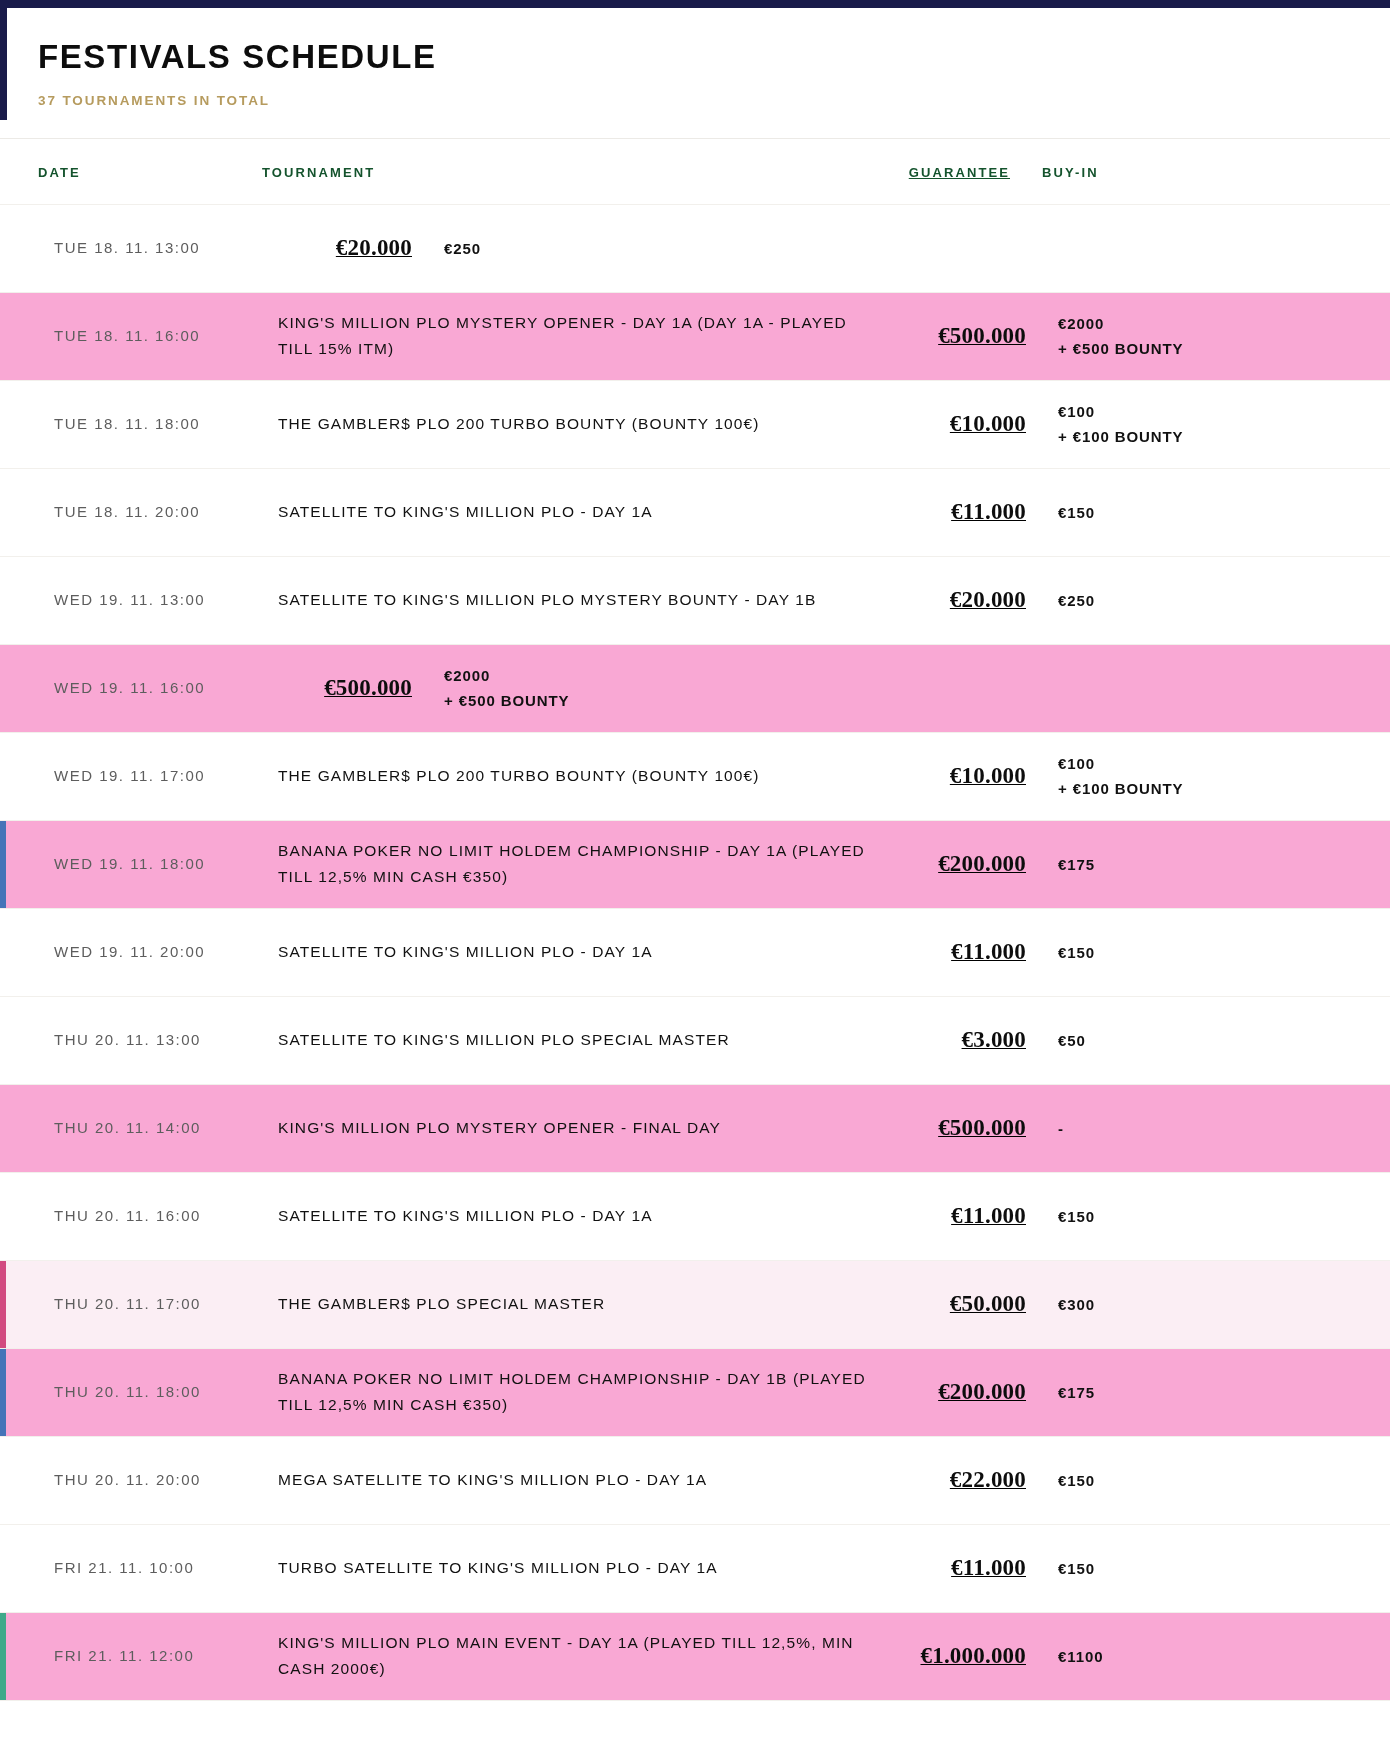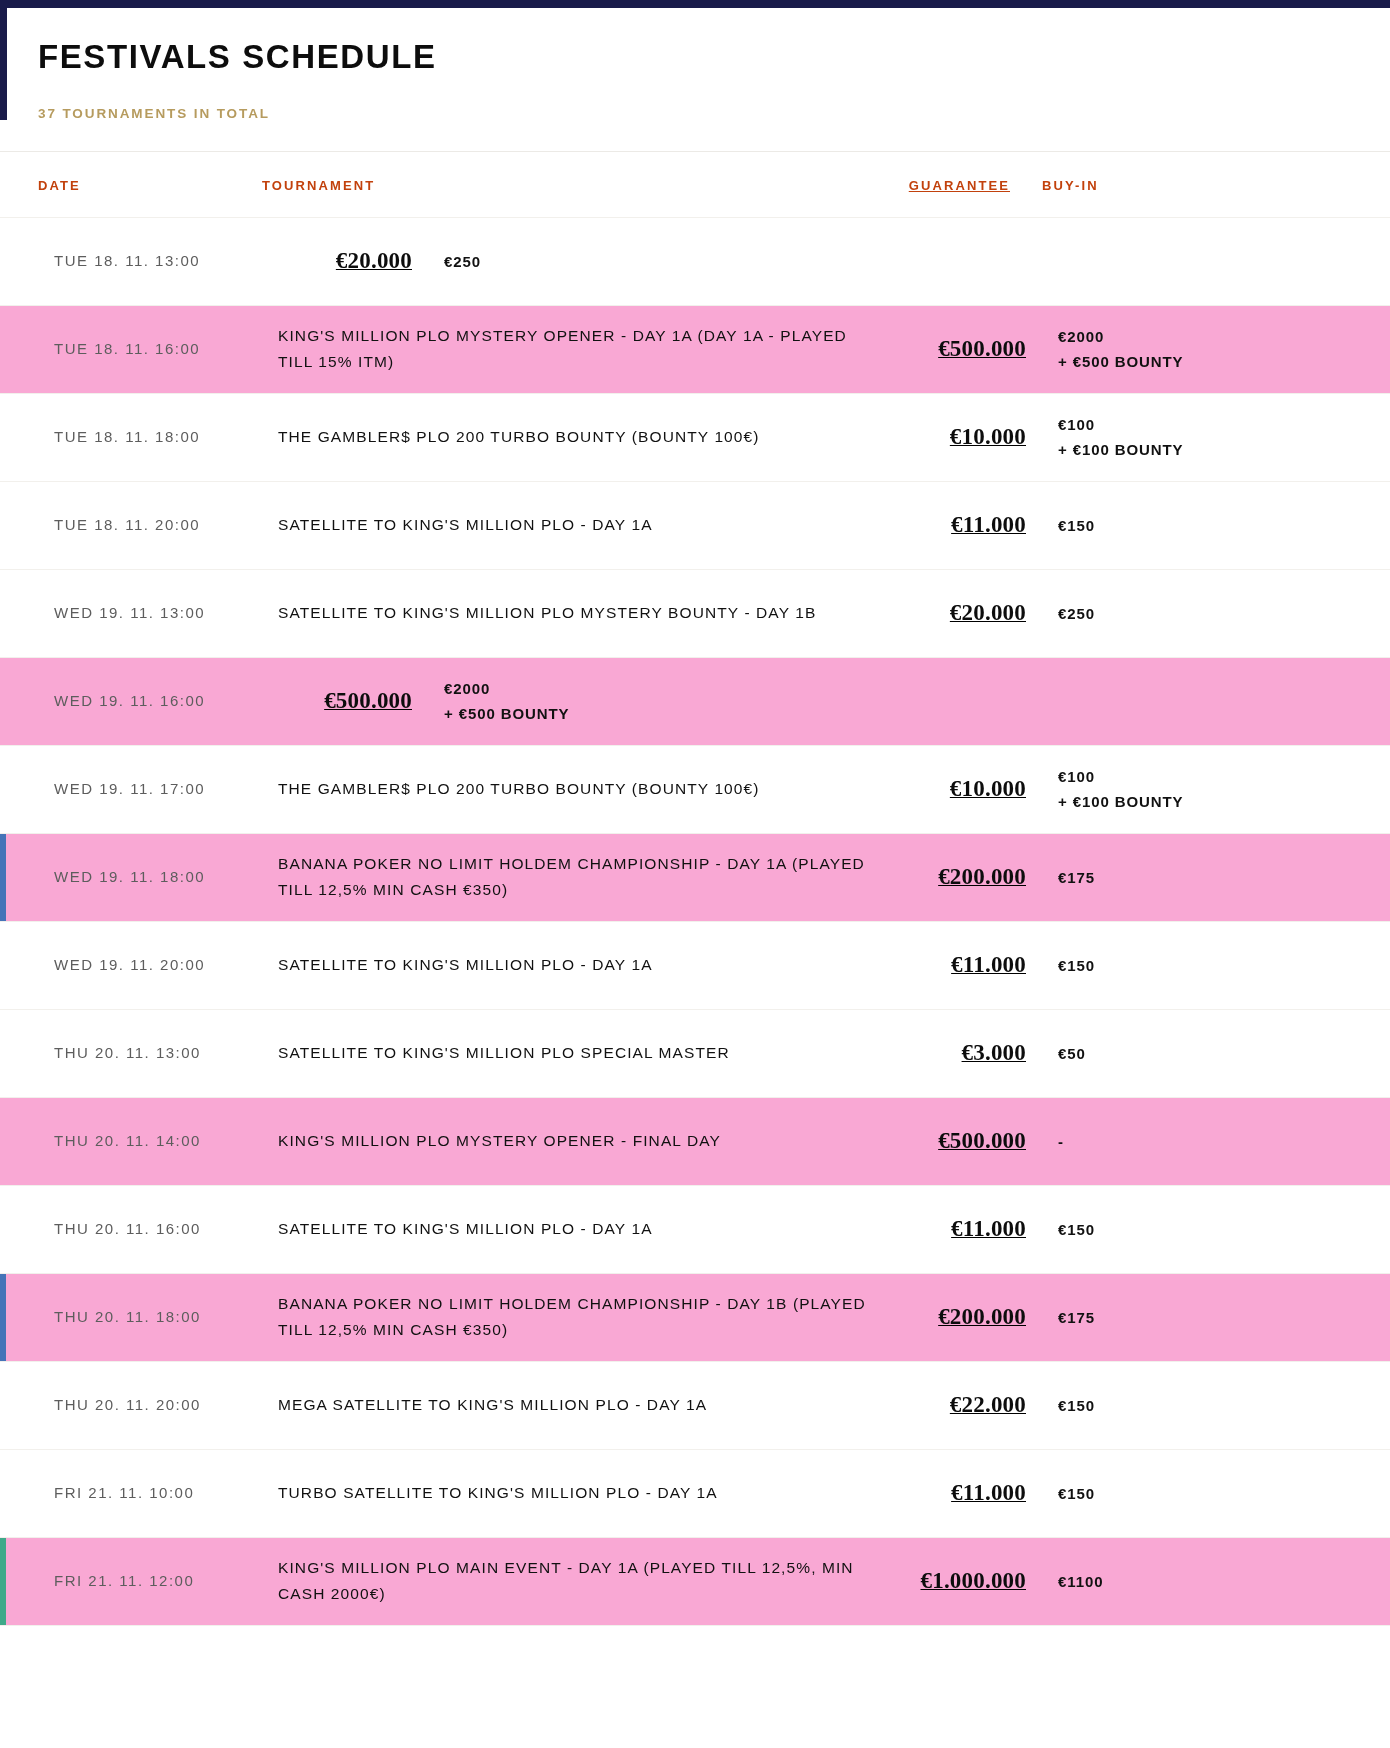--- a/index.html
+++ b/index.html
@@ -42,21 +42,21 @@
     letter-spacing: 1.6px;
     color: #0d0d0d;
     margin: 0 0 0 0;
     line-height: 1.15;
   }
   #subtitle {
     font-size: 13.5px;
     font-weight: 700;
     letter-spacing: 1.9px;
     color: #b69b5e;
-    margin-top: 30px;
+    margin-top: 17px;
   }
 
   
   #schedule-table {
     margin-top: 30px;
     border-top: 1px solid #eceae6;
     width: 100%;
   }
 
   .row {
@@ -82,21 +82,21 @@
   .header-row {
     min-height: 0;
     padding: 26px 0 24px 0;
     border-bottom: 1px solid #f2f0ec;
     background: #ffffff;
   }
   .header-row .cell {
     font-size: 13px;
     font-weight: 700;
     letter-spacing: 2.1px;
-    color: #c2410c;
+    color: #14532d;
   }
 
   .cell { box-sizing: border-box; }
 
   .col-date       { width: 262px; padding-left: 38px; }
   .col-tournament { width: 614px; padding-right: 14px; }
   .col-guarantee  { width: 134px; text-align: right; text-decoration: underline; }
   .col-buyin      { width: 330px; padding-left: 32px; font-weight: bold; }
 
   .header-row .col-guarantee { text-align: right; }
@@ -217,20 +217,27 @@
           <div class="cell col-tournament"><span class="tournament-text">KING'S MILLION PLO MYSTERY OPENER - FINAL DAY</span></div>
           <div class="cell col-guarantee"><span class="guarantee-text">€500.000</span></div>
           <div class="cell col-buyin"><span class="buyin-text">-</span></div>
         </div>
         <div class="row">
           <div class="cell col-date"><span class="date-text">THU 20. 11. 16:00</span></div>
           <div class="cell col-tournament"><span class="tournament-text">SATELLITE TO KING'S MILLION PLO - DAY 1A</span></div>
           <div class="cell col-guarantee"><span class="guarantee-text">€11.000</span></div>
           <div class="cell col-buyin"><span class="buyin-text">€150</span></div>
         </div>
+        <div class="row pink">
+          <div class="marker" style="background: rgb(210, 74, 128);"></div>
+          <div class="cell col-date"><span class="date-text">THU 20. 11. 17:00</span></div>
+          <div class="cell col-tournament"><span class="tournament-text">THE GAMBLER$ PLO SPECIAL MASTER</span></div>
+          <div class="cell col-guarantee"><span class="guarantee-text">€50.000</span></div>
+          <div class="cell col-buyin"><span class="buyin-text">€300</span></div>
+        </div>
         <div class="row shaded">
           <div class="marker" style="background: rgb(69, 116, 184);"></div>
           <div class="cell col-date"><span class="date-text">THU 20. 11. 18:00</span></div>
           <div class="cell col-tournament"><span class="tournament-text">BANANA POKER NO LIMIT HOLDEM CHAMPIONSHIP - DAY 1B (PLAYED TILL 12,5% MIN CASH €350)</span></div>
           <div class="cell col-guarantee"><span class="guarantee-text">€200.000</span></div>
           <div class="cell col-buyin"><span class="buyin-text">€175</span></div>
         </div>
         <div class="row">
           <div class="cell col-date"><span class="date-text">THU 20. 11. 20:00</span></div>
           <div class="cell col-tournament"><span class="tournament-text">MEGA SATELLITE TO KING'S MILLION PLO - DAY 1A</span></div>

